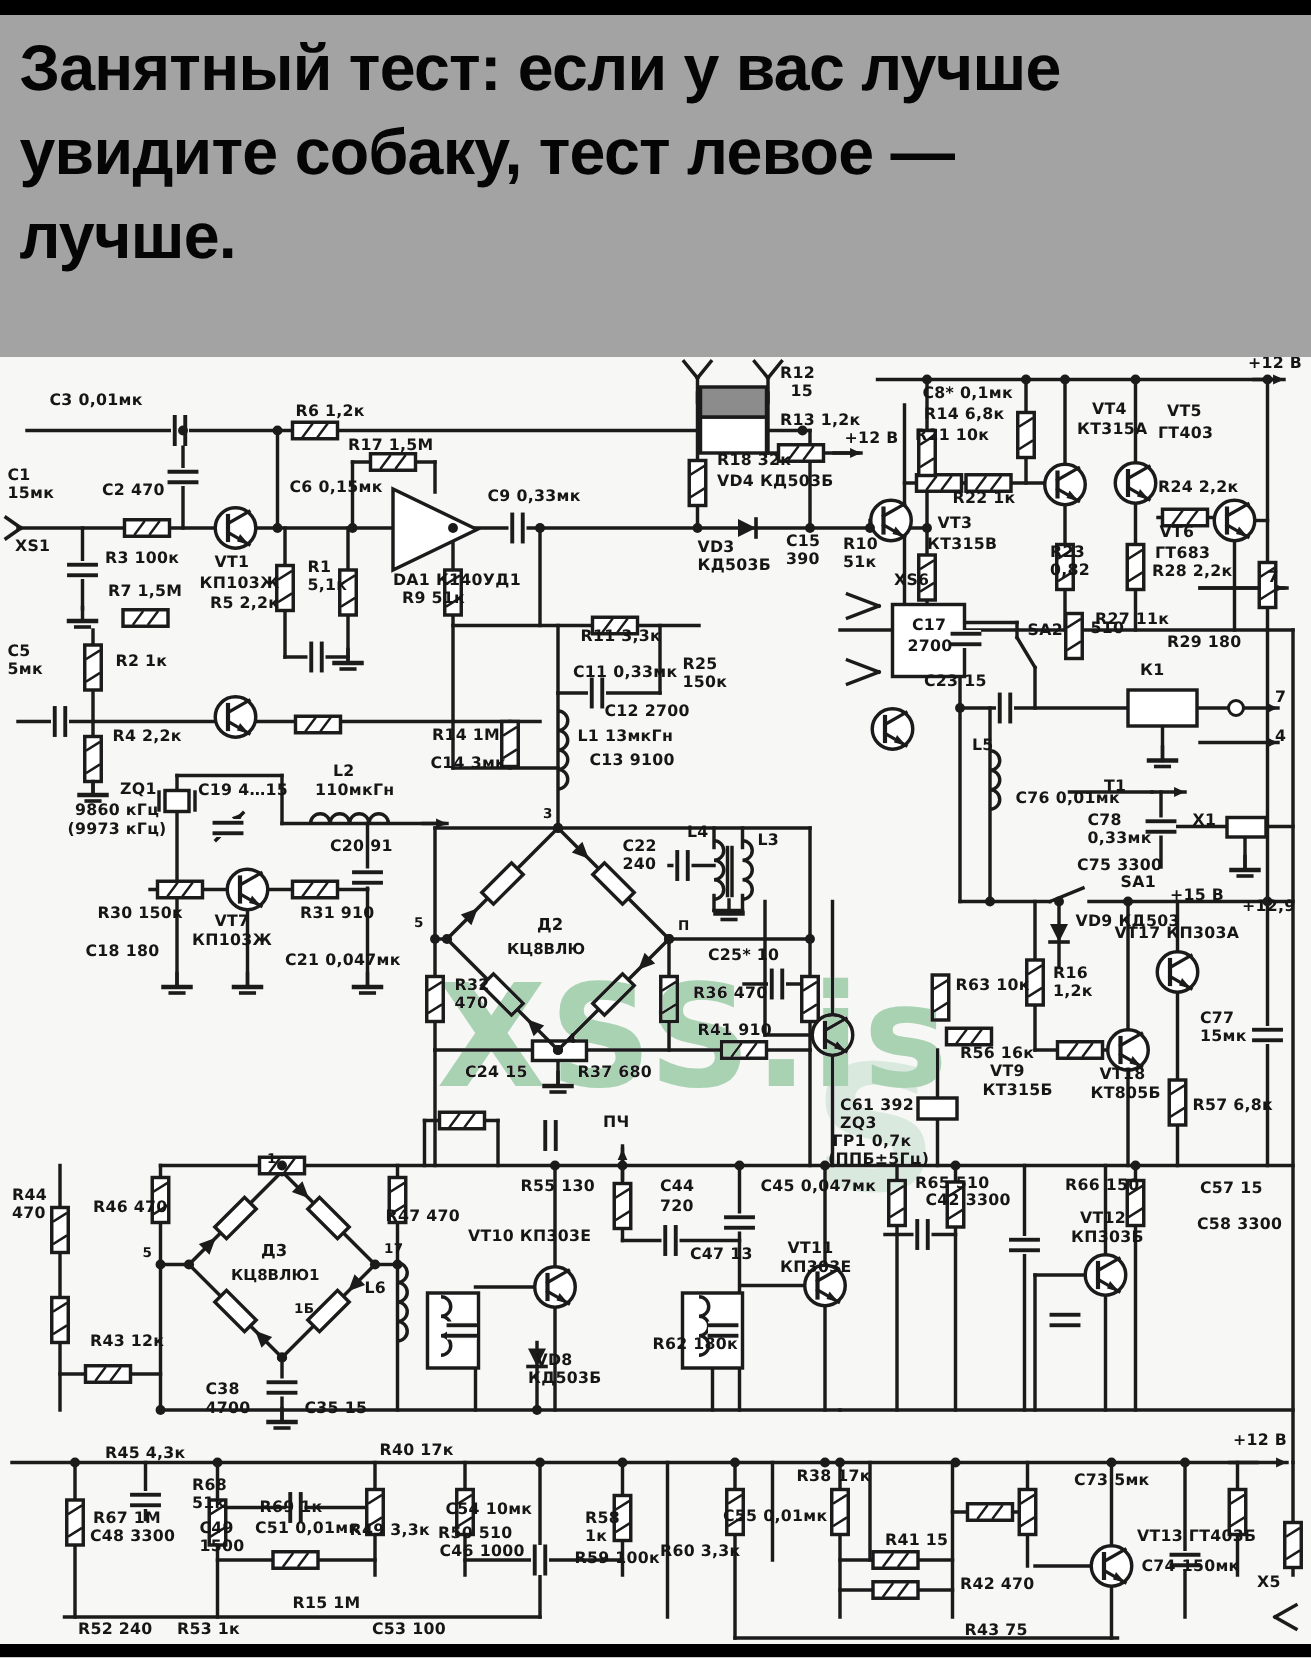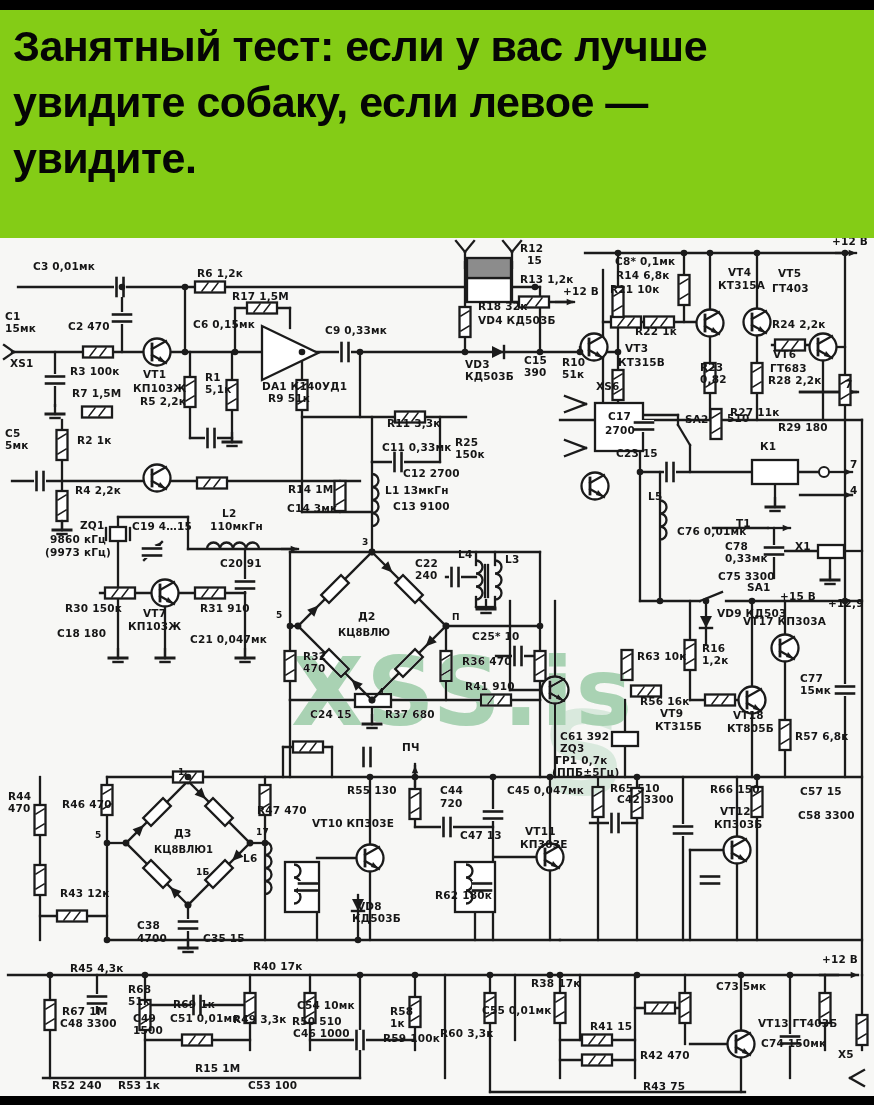--- a/index.html
+++ b/index.html
@@ -1,16 +1,16 @@
 <!DOCTYPE html>
 <html><head>
 <meta charset="utf-8">
 <style>
   html,body{margin:0;padding:0;background:#ffffff;}
-  .page{position:relative;width:874px;height:1105px;background:#84cc16;overflow:hidden;
+  .page{position:relative;width:874px;height:1105px;background:#a3a3a3;overflow:hidden;
         font-family:"Liberation Sans",sans-serif;}
   .bar{position:absolute;left:0;width:874px;background:#000;}
   .bar.top{top:0;height:10px;}
   .bar.bottom{top:1096px;height:9px;}
   .caption{position:absolute;left:0;top:10px;width:874px;padding:8px 0 0 13px;box-sizing:border-box;}
   .caption .line{font-size:43px;font-weight:700;color:#050505;line-height:56px;
                  letter-spacing:-0.5px;white-space:nowrap;}
   .schem-wrap{position:absolute;left:0;top:238px;width:874px;height:867px;background:#f7f7f5;}
   svg{display:block;}
   .wm{position:absolute;font-family:"DejaVu Sans",sans-serif;font-weight:700;
@@ -19,22 +19,22 @@
   .wm.ghost{left:542px;top:448px;font-size:116px;color:#bcdcc6;opacity:.5;}
 </style>
 </head>
 <body>
 
 <div class="page">
   <div class="bar top"></div>
 
   <div class="caption">
     <div class="line">Занятный тест: если у вас лучше</div>
-    <div class="line">увидите собаку, если левое —</div>
-    <div class="line">увидите.</div>
+    <div class="line">увидите собаку, тест левое —</div>
+    <div class="line">лучше.</div>
   </div>
 
   <div class="schem-wrap">
     <svg id="schem" width="874" height="867" viewBox="0 238 874 867">
         <g>
           <line x1="18" y1="287" x2="540" y2="287" stroke="#1b1b1b" stroke-width="2.3" stroke-linecap="square"></line>
           <line x1="122" y1="287" x2="122" y2="352" stroke="#1b1b1b" stroke-width="2.3" stroke-linecap="square"></line>
           <line x1="185" y1="287" x2="185" y2="352" stroke="#1b1b1b" stroke-width="2.3" stroke-linecap="square"></line>
           <line x1="540" y1="287" x2="540" y2="352" stroke="#1b1b1b" stroke-width="2.3" stroke-linecap="square"></line>
           <line x1="12" y1="352" x2="618" y2="352" stroke="#1b1b1b" stroke-width="2.3" stroke-linecap="square"></line>

